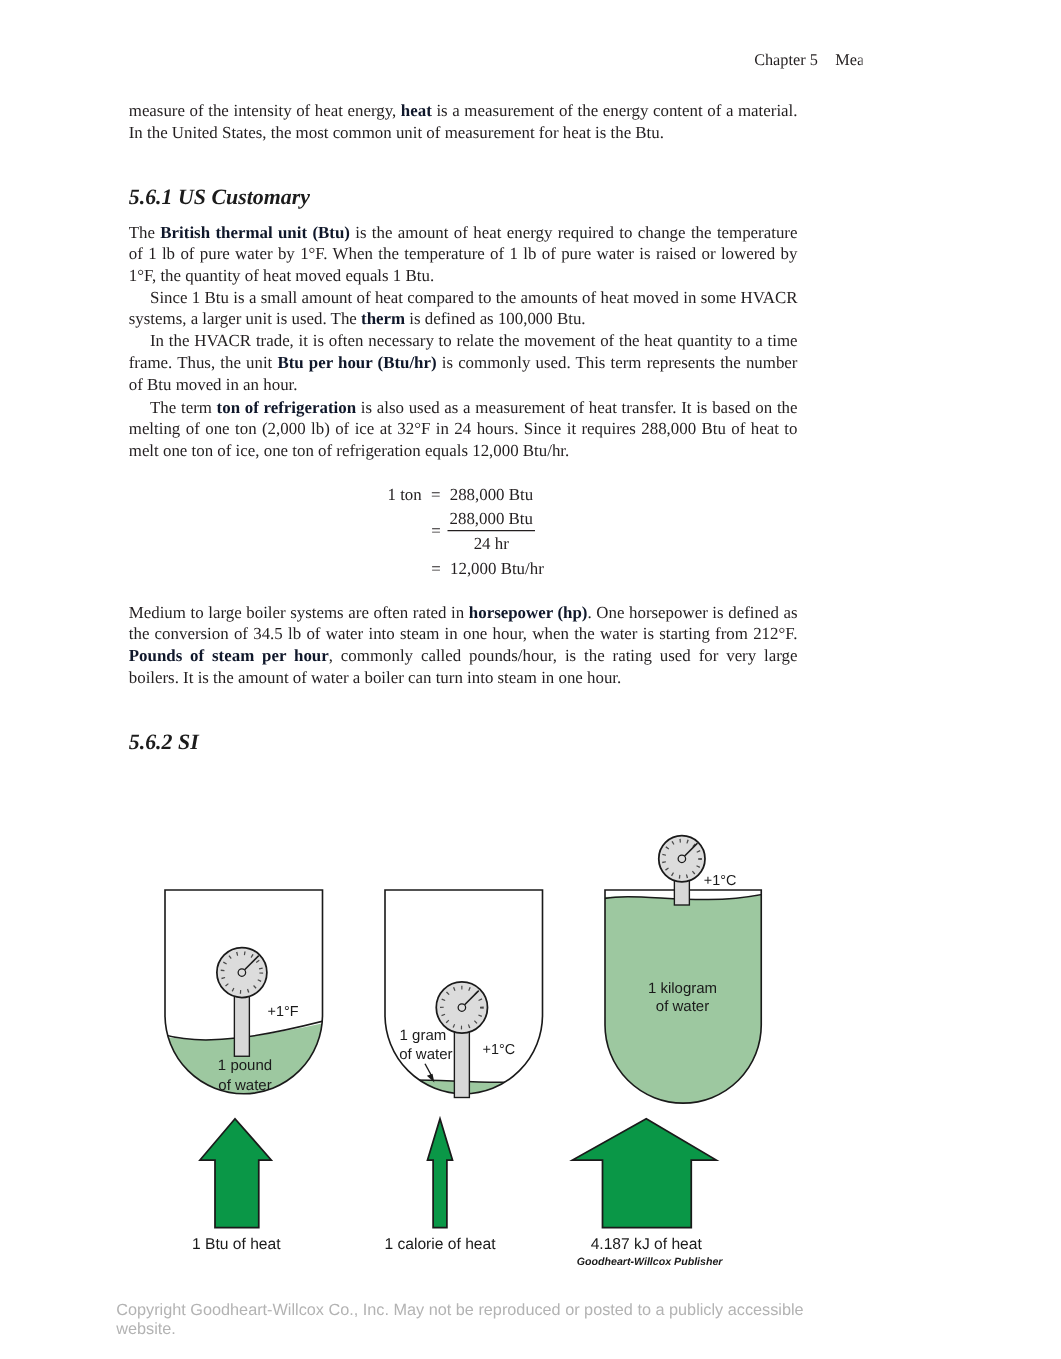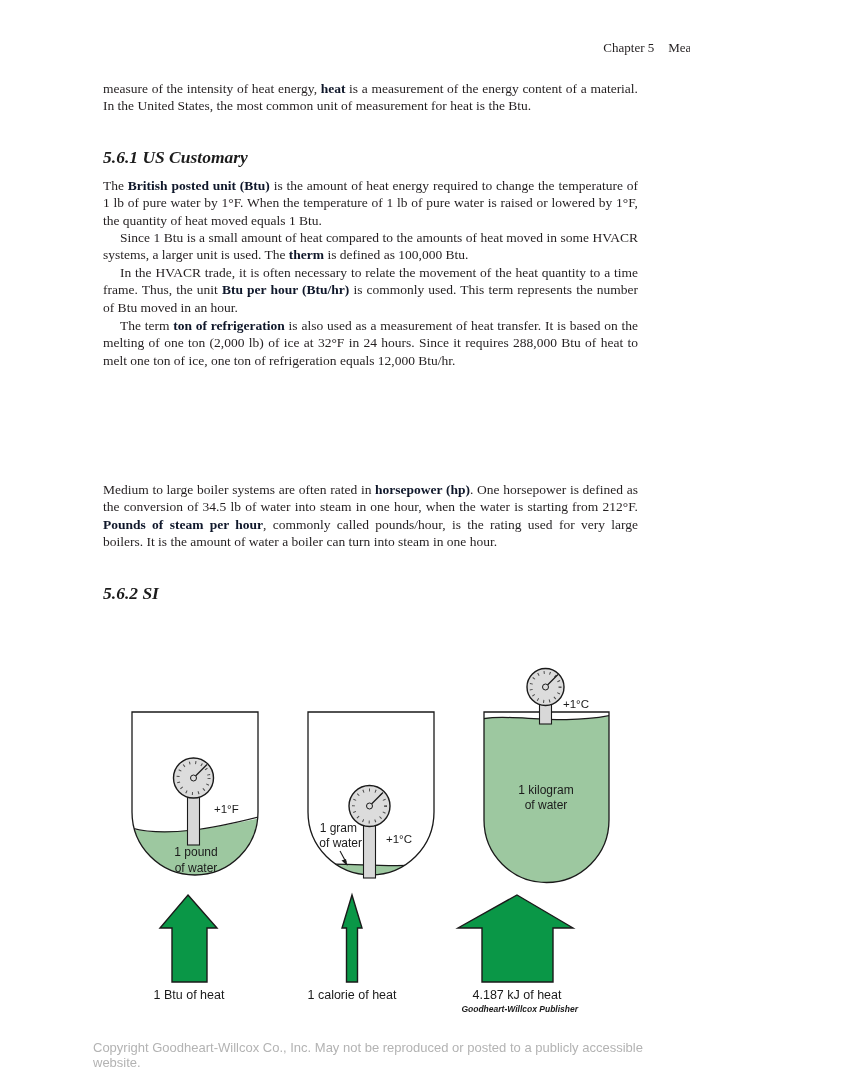--- a/index.html
+++ b/index.html
@@ -54,25 +54,43 @@
 
 <div class="page">
 
   <div class="hdr">
     <span>Chapter 5</span><span class="gap1">Measurement</span><span class="pagenum">79</span>
   </div>
 
   <div class="para p-intro"><span>measure of the intensity of heat energy, </span><span class="kw">heat</span><span> is a measurement of the energy content of a material. In the United States, the most common unit of measurement for heat is the Btu.</span></div>
 
   <h2 class="sec h561">5.6.1 US Customary</h2>
-  <div class="para p1"><span>The </span><span class="kw">British posted unit (Btu)</span><span> is the amount of heat energy required to change the temperature of 1 lb of pure water by 1°F. When the temperature of 1 lb of pure water is raised or lowered by 1°F, the quantity of heat moved equals 1 Btu.</span></div>
+  <div class="para p1"><span>The </span><span class="kw">British thermal unit (Btu)</span><span> is the amount of heat energy required to change the temperature of 1 lb of pure water by 1°F. When the temperature of 1 lb of pure water is raised or lowered by 1°F, the quantity of heat moved equals 1 Btu.</span></div>
   <div class="para ind p2"><span>Since 1 Btu is a small amount of heat compared to the amounts of heat moved in some HVACR systems, a larger unit is used. The </span><span class="kw">therm</span><span> is defined as 100,000 Btu.</span></div>
   <div class="para ind p3"><span>In the HVACR trade, it is often necessary to relate the movement of the heat quantity to a time frame. Thus, the unit </span><span class="kw">Btu per hour (Btu/hr)</span><span> is commonly used. This term represents the number of Btu moved in an hour.</span></div>
   <div class="para ind p4"><span>The term </span><span class="kw">ton of refrigeration</span><span> is also used as a measurement of heat transfer. It is based on the melting of one ton (2,000 lb) of ice at 32°F in 24 hours. Since it requires 288,000 Btu of heat to melt one ton of ice, one ton of refrigeration equals 12,000 Btu/hr.</span></div>
 
+  <div class="eq">
+    <div class="row">
+      <span>1 ton</span>
+      <span style="margin:0 4px;">=</span>
+      <span>288,000 Btu</span>
+    </div>
+    <div class="row2">
+      <span>=</span>
+      <span class="frac">
+        <span class="num">288,000 Btu</span>
+        <span class="den">24 hr</span>
+      </span>
+    </div>
+    <div class="row3">
+      <span style="margin-right:4px;">=</span>
+      <span>12,000 Btu/hr</span>
+    </div>
+  </div>
 
   <div class="para p5"><span>Medium to large boiler systems are often rated in </span><span class="kw">horsepower (hp)</span><span>. One horsepower is defined as the conversion of 34.5 lb of water into steam in one hour, when the water is starting from 212°F. </span><span class="kw">Pounds of steam per hour</span><span>, commonly called </span><span class="it">pounds/hour</span><span>, is the rating used for very large boilers. It is the amount of water a boiler can turn into steam in one hour.</span></div>
 
   <h2 class="sec h562">5.6.2 SI</h2>
 
   <div class="tab">
     <span>5</span>
   </div>
 
   <svg class="fig" width="849" height="372" viewBox="0 0 849 372">

